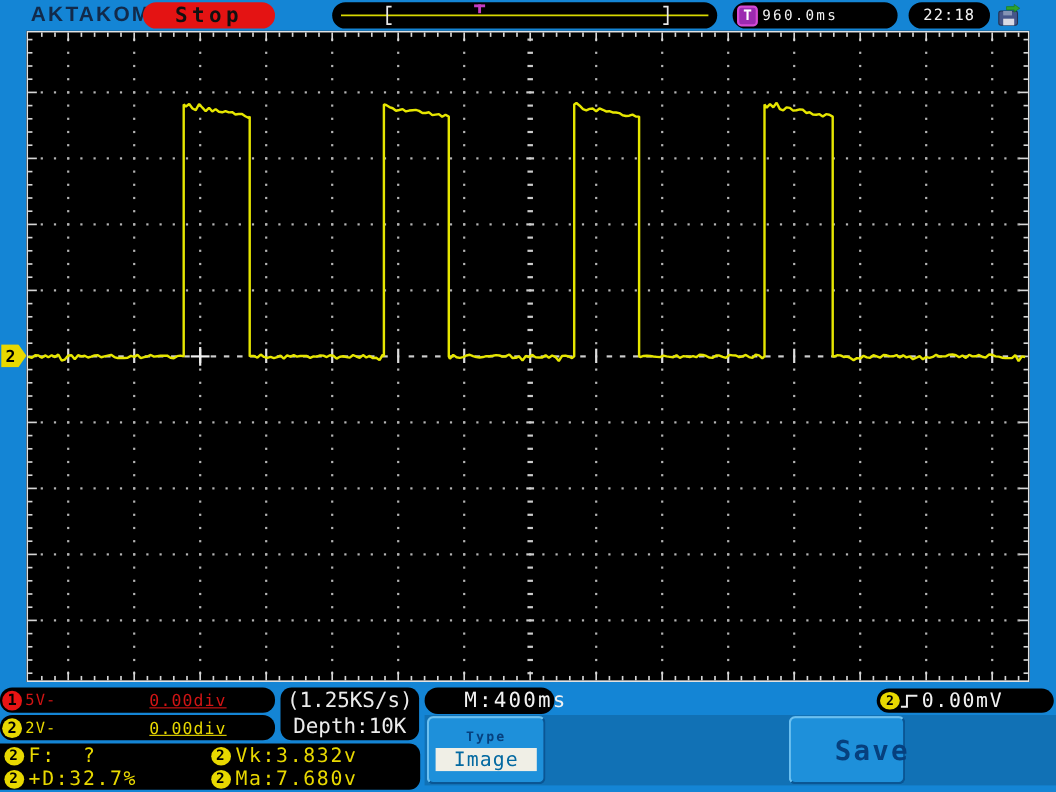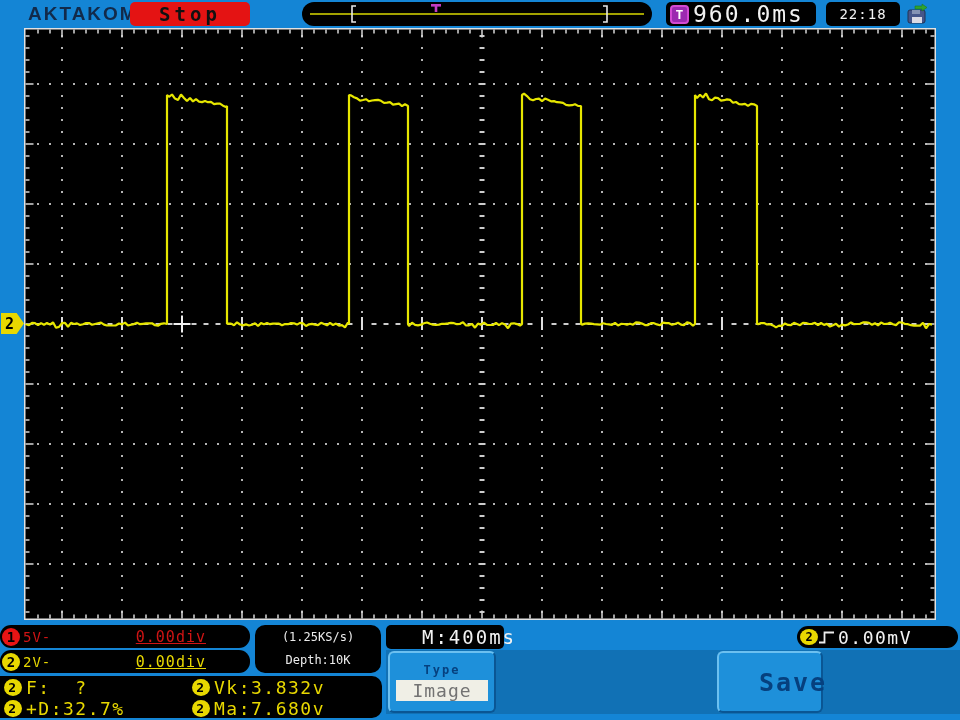--- a/index.html
+++ b/index.html
@@ -3,31 +3,31 @@
 <meta charset="utf-8">
 <style>
   * { margin:0; padding:0; box-sizing:border-box; }
   body { width:960px; height:720px; background:#1485d5; overflow:hidden;
          font-family:"DejaVu Sans Mono","Liberation Mono",monospace; }
   #scope { position:relative; width:960px; height:720px; }
 
   
   .brand { position:absolute; left:28px; top:3px; font-family:"Liberation Sans",sans-serif;
            font-weight:bold; font-size:19px; letter-spacing:2px; color:#122a4a; white-space:nowrap; }
-  .pill { position:absolute; background:#000; border-radius:5px; display:flex;
+  .pill { position:absolute; background:#000; border-radius:12px; display:flex;
           align-items:center; justify-content:center; color:#f2f2f2; white-space:nowrap; }
   .stop-pill { left:130px; top:2px; width:120px; height:24px; background:#e41313;
                color:#111; font-size:19px; letter-spacing:4px; font-weight:bold; }
   .trigbar { left:302px; top:2px; width:350px; height:24px; border-radius:12px;
              position:absolute; background:#000; }
   .tpill { left:666px; top:2px; width:150px; height:24px; justify-content:flex-start; padding-left:4px; }
   .tbadge { width:19px; height:19px; border-radius:4px; background:#9c2ab0; border:2px solid #d44ad4;
             color:#fff; font-size:13px; font-weight:bold; display:flex; align-items:center;
             justify-content:center; margin-right:4px; }
-  .tpill .val { font-size:23px; letter-spacing:2px; }
+  .tpill .val { font-size:13px; letter-spacing:2px; }
   .clock-pill { left:826px; top:2px; width:74px; height:24px; font-size:14px; letter-spacing:1px; }
   .disk { position:absolute; left:905px; top:3px; }
 
   
   #plot { position:absolute; left:24px; top:28px; width:912px; height:592px; background:#000; }
   #scope-svg { position:absolute; left:0; top:0; }
   .ch-marker { position:absolute; left:1px; top:313px; width:23px; height:21px; background:#e8d800;
                clip-path:polygon(0 0,68% 0,100% 50%,68% 100%,0 100%);
                color:#000; font-weight:bold; font-size:15px; display:flex; align-items:center;
                padding-left:4px; }
@@ -36,41 +36,41 @@
   .chrow { position:absolute; left:0; width:250px; height:23px; background:#000; border-radius:11px;
            display:flex; align-items:center; padding:0 44px 0 2px; }
   .badge { width:18px; height:18px; border-radius:50%; color:#000; font-weight:bold; font-size:14px;
            display:flex; align-items:center; justify-content:center; flex:0 0 18px; }
   .chrow .scale { font-size:14px; letter-spacing:1px; margin-left:3px; }
   .chrow .offset { font-size:15px; letter-spacing:1px; margin-left:auto;text-decoration:underline; }
   .ch1 { color:#d01414; } .badge-red { background:#e81414; }
   .ch2 { color:#e8d800; } .badge-yel { background:#e8d800; }
 
   .acqbox { position:absolute; left:255px; top:625px; width:126px; height:48px; background:#000;
-            border-radius:10px; color:#ececec; font-size:12px; display:flex; flex-direction:column;
+            border-radius:10px; color:#ececec; font-size:19px; display:flex; flex-direction:column;
             align-items:center; justify-content:center; line-height:23px; white-space:nowrap; }
 
   .measbox { position:absolute; left:0; top:676px; width:382px; height:42px; background:#000;
              border-radius:0 10px 10px 0; display:grid; grid-template-columns:188px 1fr;
              grid-template-rows:21px 21px; padding:1px 0 0 4px; }
   .meas { display:flex; align-items:center; color:#e8d800; font-size:18px; letter-spacing:1.5px;
           white-space:pre; }
   .meas .badge { width:17px; height:17px; margin-right:4px; font-size:13px; }
 
   .m-pill { left:386px; top:625px; width:118px; height:24px; font-size:19px; letter-spacing:2px;padding-left:48px; }
 
   .menustrip { position:absolute; left:386px; top:650px; width:574px; height:64px; background:#1171b5; }
   .softbtn { position:absolute; background:#1e90da; border-radius:6px;
              border-top:2px solid #6cc0f0; border-left:2px solid #6cc0f0;
              border-bottom:2px solid #0a5694; border-right:2px solid #0a5694;
              display:flex; flex-direction:column; align-items:center; justify-content:center;
              color:#06407e; font-weight:bold; }
   .type-btn { left:388px; top:651px; width:108px; height:62px; }
   .type-btn .lbl { font-size:12px; letter-spacing:2px; }
-  .type-btn .val { margin-top:3px; background:#f0efe6; color:#737373; font-weight:normal;
+  .type-btn .val { margin-top:3px; background:#f0efe6; color:#0369a1; font-weight:normal;
                    font-size:18px; letter-spacing:1px; padding:0 16px; }
   .save-btn { left:717px; top:651px; width:106px; height:62px; font-size:25px; letter-spacing:2px;padding-left:46px; }
 
   .trg-pill { left:797px; top:626px; width:161px; height:22px; border-radius:11px;
               justify-content:flex-start; padding-left:3px; }
   .trg-pill .badge { width:16px; height:16px; font-size:12px; }
   .trg-pill .val { font-size:18px; letter-spacing:1.5px; margin-left:2px;text-align:center; }
 </style>
 </head>
 <body>

